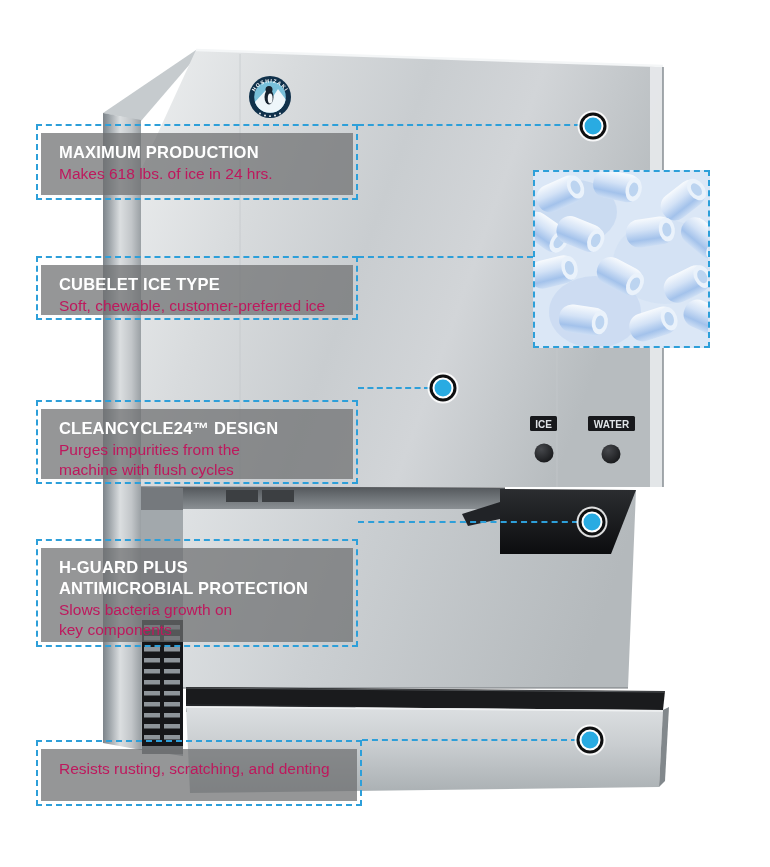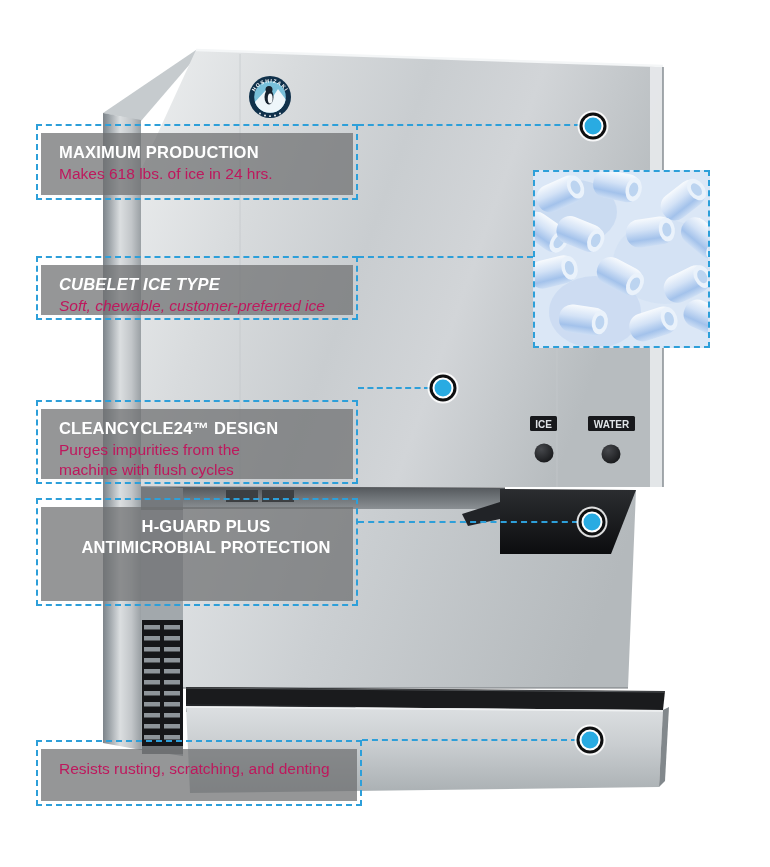--- a/index.html
+++ b/index.html
@@ -193,39 +193,41 @@
   <div class="connector" style="left:358px;top:521px;width:220px;"></div>
   <div class="connector" style="left:362px;top:739px;width:215px;"></div>
 
   <div class="callout" style="left:36px;top:124px;width:322px;height:76px;">
     <div class="callout-inner">
       <div class="c-title">MAXIMUM PRODUCTION</div>
       <div class="c-desc">Makes 618 lbs. of ice in 24 hrs.</div>
     </div>
   </div>
 
-  <div class="callout" style="left:36px;top:256px;width:322px;height:64px;font-style:italic;">
+  <div class="callout" style="left:36px;top:256px;width:322px;height:64px;">
     <div class="callout-inner">
       <div class="c-title">CUBELET ICE TYPE</div>
       <div class="c-desc">Soft, chewable, customer-preferred ice</div>
     </div>
   </div>
 
   <div class="callout" style="left:36px;top:400px;width:322px;height:84px;">
     <div class="callout-inner">
       <div class="c-title">CLEANCYCLE24™ DESIGN</div>
       <div class="c-desc">Purges impurities from the
 machine with flush cycles</div>
     </div>
   </div>
 
-  <div class="callout" style="left:36px;top:498px;width:322px;height:108px;text-align:center;">
+  <div class="callout" style="left:36px;top:539px;width:322px;height:108px;">
     <div class="callout-inner">
       <div class="c-title">H-GUARD PLUS
 ANTIMICROBIAL PROTECTION</div>
+      <div class="c-desc">Slows bacteria growth on
+key components</div>
     </div>
   </div>
 
   <div class="callout" style="left:36px;top:740px;width:326px;height:66px;">
     <div class="callout-inner">
       <div class="c-desc">Resists rusting, scratching, and denting</div>
     </div>
   </div>
 
   <div class="dot" style="left:593px;top:126px;"></div>

